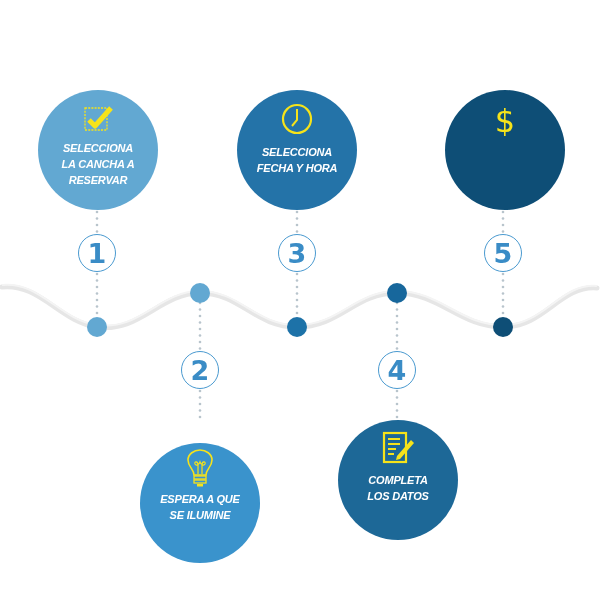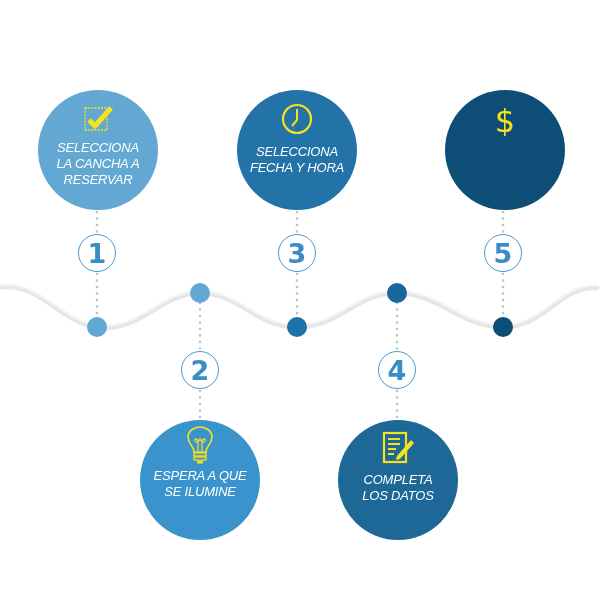--- a/index.html
+++ b/index.html
@@ -4,22 +4,22 @@
   <style>
     html, body { margin: 0; padding: 0; background: #ffffff; }
     body { width: 600px; height: 600px; position: relative; overflow: hidden; font-family: "Liberation Sans", sans-serif; }
     #stage { position: absolute; left: 0; top: 0; width: 600px; height: 600px; }
     .step-circle {
       position: absolute; width: 120px; height: 120px; border-radius: 50%;
       display: flex; flex-direction: column; align-items: center; justify-content: flex-start;
       color: #ffffff; text-align: center; box-sizing: border-box;
     }
     .step-circle .label {
-      font-family: "Liberation Sans", sans-serif; font-weight: normal; font-style: italic;
-      font-size: 13px; line-height: 16px; letter-spacing: -0.2px; white-space: pre-line;
+      font-family: "Liberation Sans", sans-serif; font-weight: bold; font-style: italic;
+      font-size: 11px; line-height: 16px; letter-spacing: -0.2px; white-space: pre-line;
       margin-top: 4px;
     }
     .step-circle .icon { width: 34px; height: 34px; margin-top: 12px; display: block; }
     .num-circle {
       position: absolute; width: 38px; height: 38px; border-radius: 50%;
       border: 1.5px solid #4a9ad0; background: #ffffff; box-sizing: border-box;
       display: flex; align-items: center; justify-content: center;
       color: #3a8cc6; font-weight: bold; font-size: 27px; font-family: "DejaVu Sans", sans-serif;
     }
     svg.bg { position: absolute; left: 0; top: 0; }
@@ -120,21 +120,21 @@
     <div class="label" style="margin-top:8px;">SELECCIONA
 FECHA Y HORA</div>
   </div>
 
   <div class="step-circle" style="left:445px; top:90px; background:#0e4e76;">
     <svg class="icon" viewBox="0 0 34 34">
       <text x="17" y="30" text-anchor="middle" font-family="DejaVu Sans, sans-serif" font-size="32" fill="#f6e31a">$</text>
     </svg>
   </div>
 
-  <div class="step-circle" style="left:140px; top:420px; background:#3a93cc;">
+  <div class="step-circle" style="left:140px; top:443px; background:#3a93cc;">
     <svg class="icon" viewBox="0 0 34 40" style="height:40px; margin-top:6px;">
       <path d="M11,26 C11,20 5,18 5,11 C5,5 11,1 17,1 C23,1 29,5 29,11 C29,18 23,20 23,26 Z" fill="none" stroke="#f6e31a" stroke-width="1.6"></path>
       <path d="M15,25 L15,16 C15,12 11,12 12,15 C13,17 16,16 17,13 C18,16 21,17 22,15 C23,12 19,12 19,16 L19,25" fill="none" stroke="#f6e31a" stroke-width="1.2"></path>
       <rect x="11" y="27" width="12" height="3" fill="none" stroke="#f6e31a" stroke-width="1.3"></rect>
       <rect x="11" y="31" width="12" height="3" fill="none" stroke="#f6e31a" stroke-width="1.3"></rect>
       <rect x="14" y="35" width="6" height="2.5" fill="#f6e31a"></rect>
     </svg>
     <div class="label" style="margin-top:2px;">ESPERA A QUE
 SE ILUMINE</div>
   </div>

